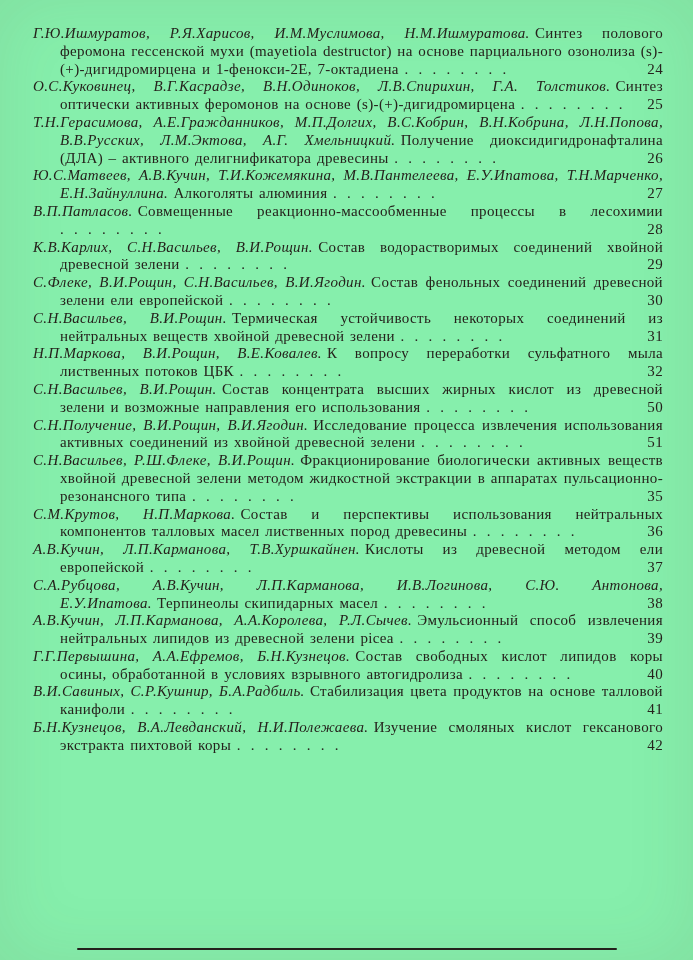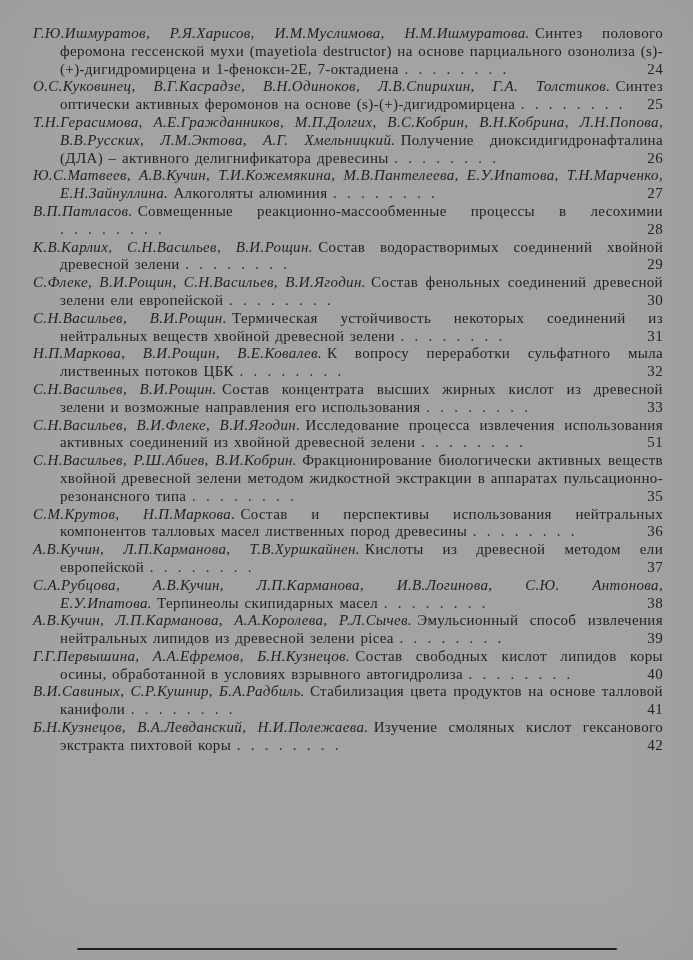--- a/index.html
+++ b/index.html
@@ -6,21 +6,21 @@
   html, body { margin: 0; padding: 0; }
   body {
     width: 693px; height: 960px;
     background: #e9e7e1;
     font-family: "Liberation Serif", "DejaVu Serif", serif;
   }
   .page {
     position: relative;
     width: 693px; height: 960px;
     overflow: hidden;
-    background: #a3a3a3;
+    background: #86efac;
     box-shadow: inset 0 0 70px rgba(90, 80, 60, 0.10);
     padding: 25px 30px 20px 33px;
     color: #25221c;
     font-size: 15px;
     line-height: 17.8px;
   }
   .toc-list { width: 100%; }
   .entry {
     margin: 0;
     padding-left: 27px;
@@ -97,31 +97,31 @@
 
   <p class="entry">
     <span class="authors">Н.П.Маркова, В.И.Рощин, В.Е.Ковалев.</span><span class="title">К вопросу переработки сульфатного мыла лиственных потоков ЦБК</span>
     <span class="dots">. . . . . . . .</span>
     <span class="pagenum">32</span>
   </p>
 
   <p class="entry">
     <span class="authors">С.Н.Васильев, В.И.Рощин.</span><span class="title">Состав концентрата высших жирных кислот из древесной зелени и возможные направления его использования</span>
     <span class="dots">. . . . . . . .</span>
-    <span class="pagenum">33</span>
+    <span class="pagenum">50</span>
   </p>
 
   <p class="entry">
-    <span class="authors">С.Н.Васильев, В.И.Флеке, В.И.Ягодин.</span><span class="title">Исследование процесса извлечения использования активных соединений из хвойной древесной зелени</span>
+    <span class="authors">С.Н.Получение, В.И.Рощин, В.И.Ягодин.</span><span class="title">Исследование процесса извлечения использования активных соединений из хвойной древесной зелени</span>
     <span class="dots">. . . . . . . .</span>
     <span class="pagenum">51</span>
   </p>
 
   <p class="entry">
-    <span class="authors">С.Н.Васильев, Р.Ш.Абиев, В.И.Кобрин.</span><span class="title">Фракционирование биологически активных веществ хвойной древесной зелени методом жидкостной экстракции в аппаратах пульсационно-резонансного типа</span>
+    <span class="authors">С.Н.Васильев, Р.Ш.Флеке, В.И.Рощин.</span><span class="title">Фракционирование биологически активных веществ хвойной древесной зелени методом жидкостной экстракции в аппаратах пульсационно-резонансного типа</span>
     <span class="dots">. . . . . . . .</span>
     <span class="pagenum">35</span>
   </p>
 
   <p class="entry">
     <span class="authors">С.М.Крутов, Н.П.Маркова.</span><span class="title">Состав и перспективы использования нейтральных компонентов талловых масел лиственных пород древесины</span>
     <span class="dots">. . . . . . . .</span>
     <span class="pagenum">36</span>
   </p>
 

